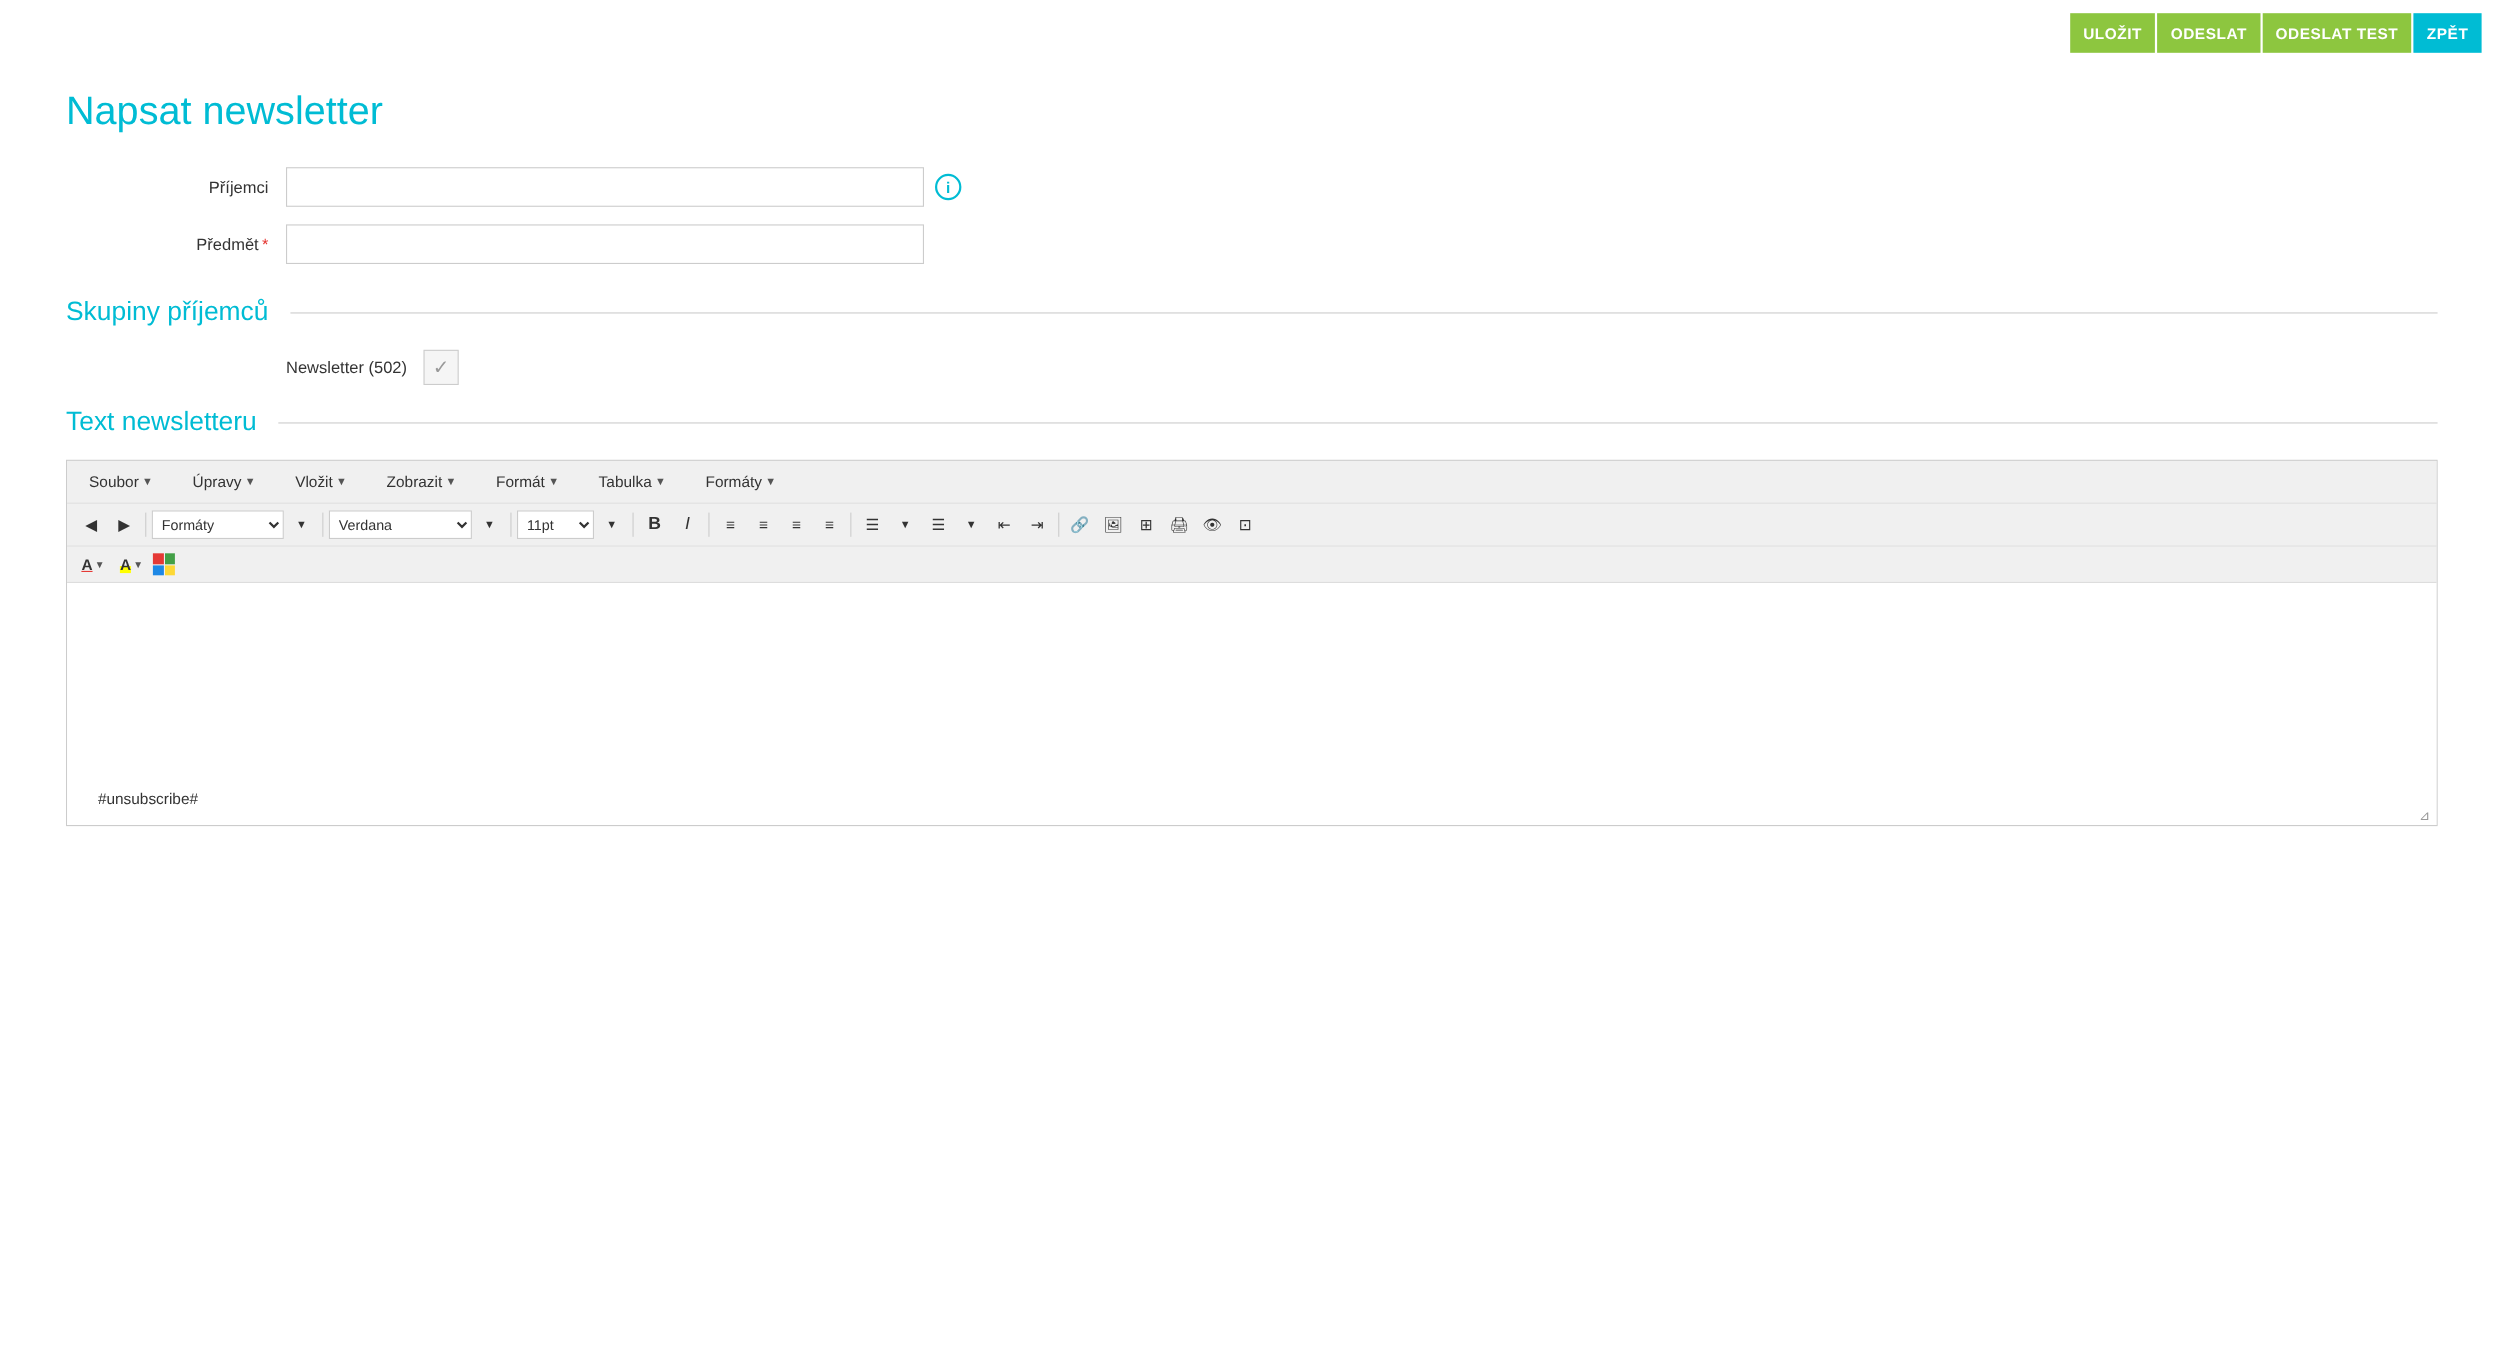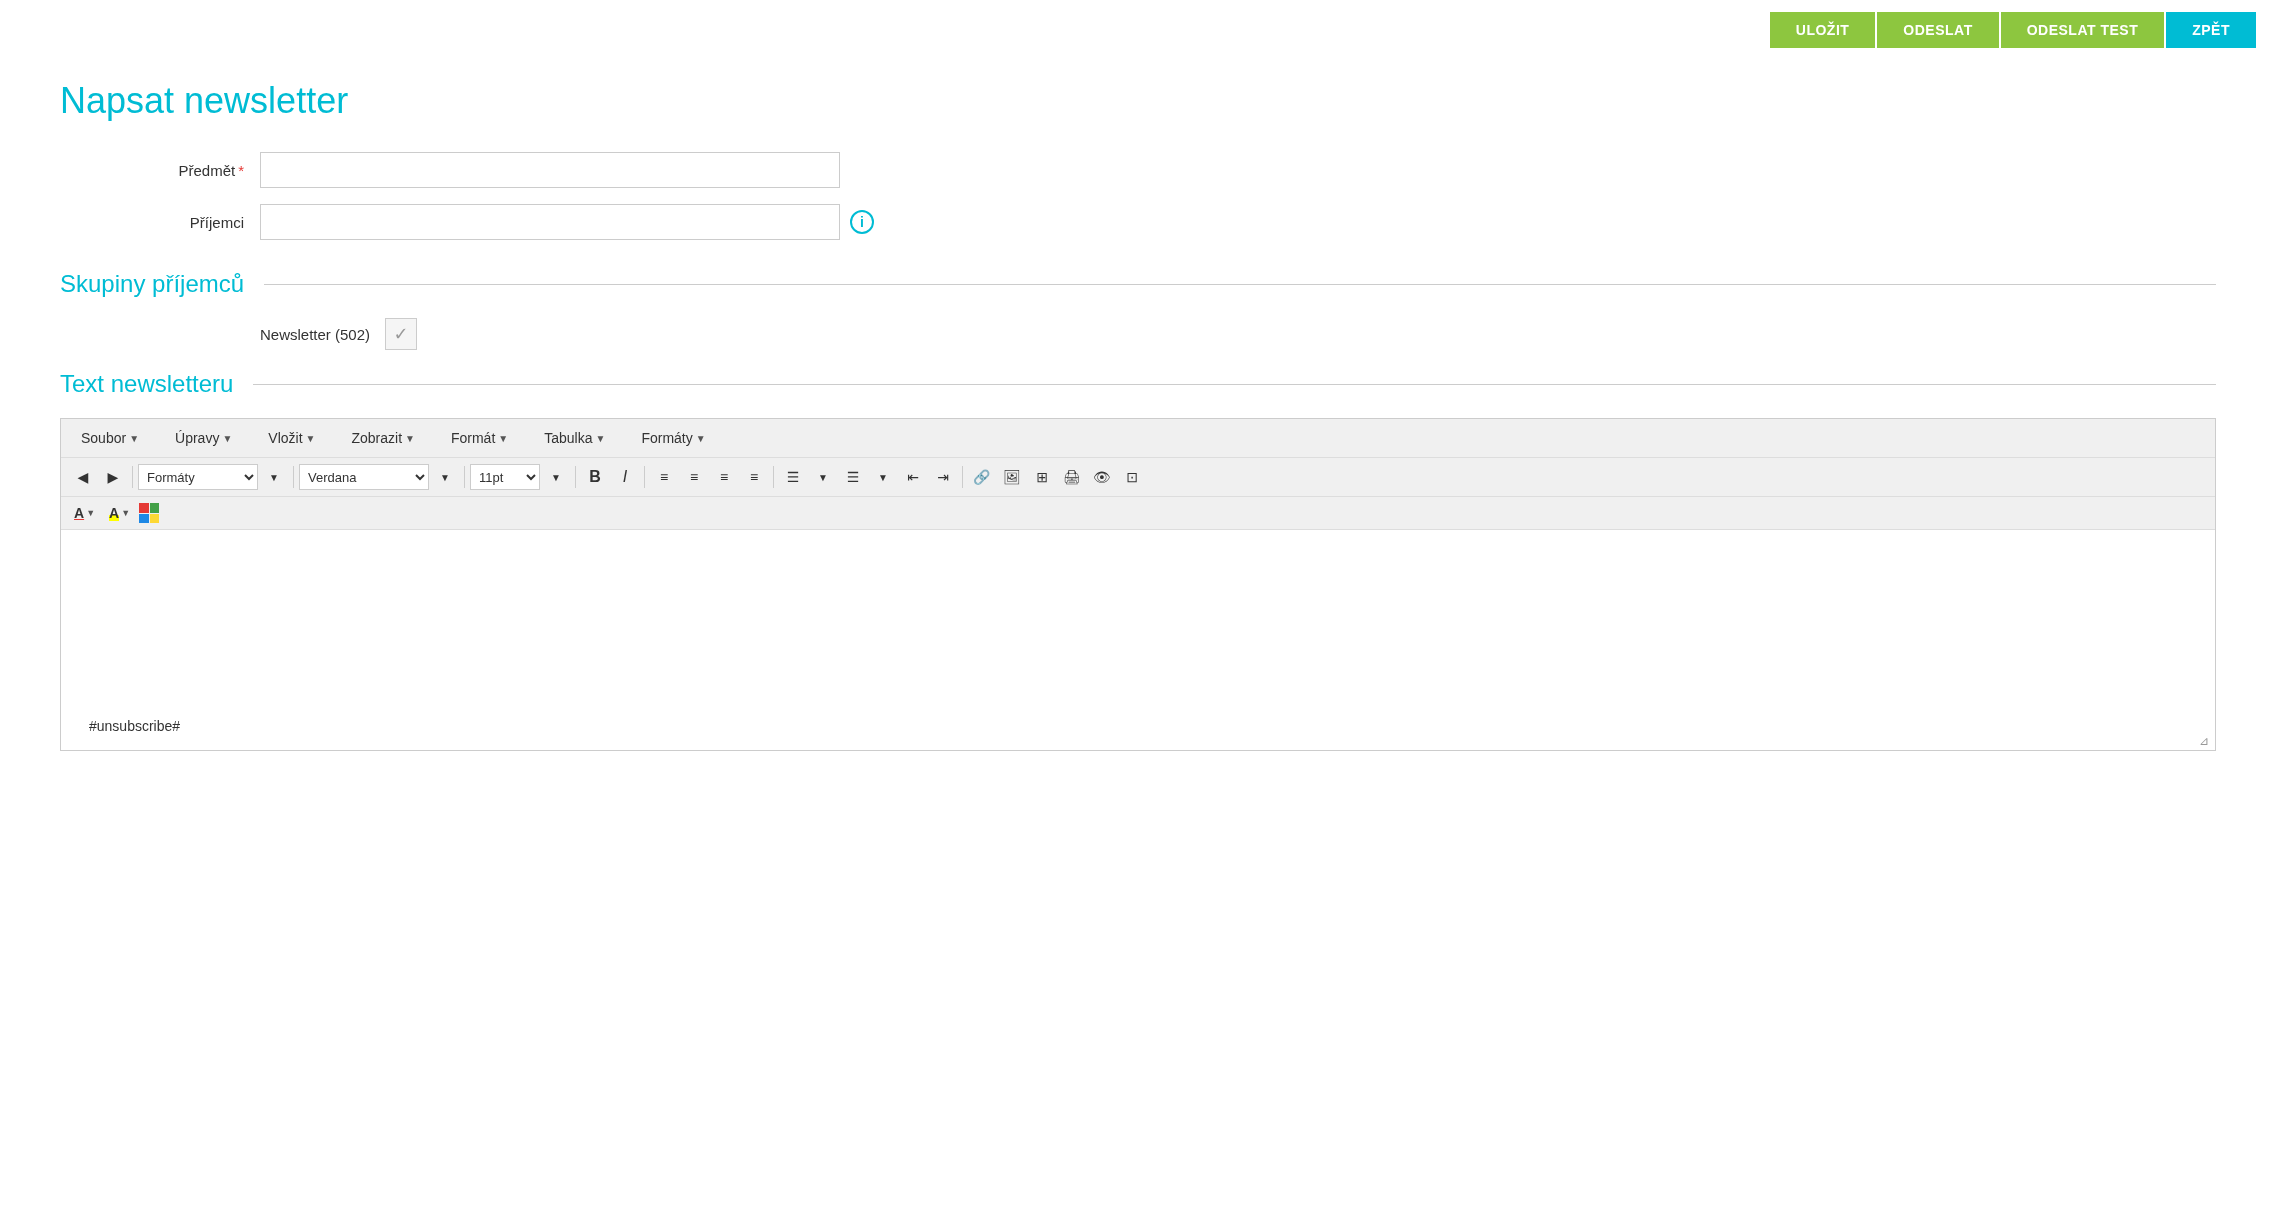--- a/index.html
+++ b/index.html
@@ -14,21 +14,21 @@
 
     .top-bar {
       display: flex;
       justify-content: flex-end;
       padding: 12px 20px;
       gap: 2px;
       background: #fff;
     }
 
     .top-bar button {
-      padding: 10px 26px;
+      padding: 10px 12px;
       font-size: 14px;
       font-weight: bold;
       border: none;
       cursor: pointer;
       color: #fff;
       letter-spacing: 0.5px;
     }
 
     .btn-ulozit { background: #8dc63f; }
     .btn-odeslat { background: #8dc63f; }
@@ -325,31 +325,31 @@
   <button class="btn-odeslat-test">ODESLAT TEST</button>
   <button class="btn-zpet">ZPĚT</button>
 </div>
 
 <div class="page-content">
 
   <h1 class="page-title">Napsat newsletter</h1>
 
   <div class="form-section">
     <div class="form-row">
+      <label class="form-label">Příjemci</label>
+      <div class="input-with-icon">
+        <input type="text" class="form-input" placeholder="" style="">
+        <div class="info-icon">i</div>
+      </div>
+    </div>
+    <div class="form-row">
       <label class="form-label">
         <span>Předmět</span><span class="required-star">*</span>
       </label>
       <input type="text" class="form-input" placeholder="" style="">
-    </div>
-    <div class="form-row">
-      <label class="form-label">Příjemci</label>
-      <div class="input-with-icon">
-        <input type="text" class="form-input" placeholder="" style="">
-        <div class="info-icon">i</div>
-      </div>
     </div>
   </div>
 
   <div class="section-header">
     <span class="section-title">Skupiny příjemců</span>
     <div class="section-divider"></div>
   </div>
 
   <div class="checkbox-row">
     <span class="checkbox-label">Newsletter (502)</span>

